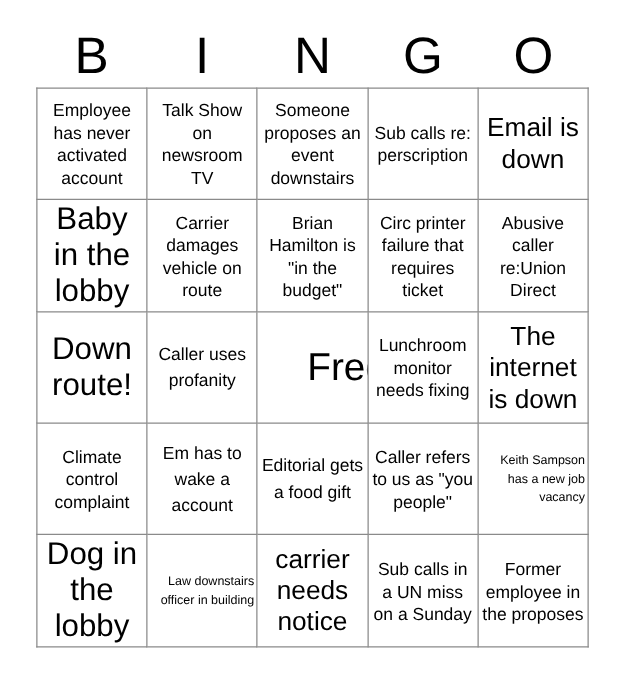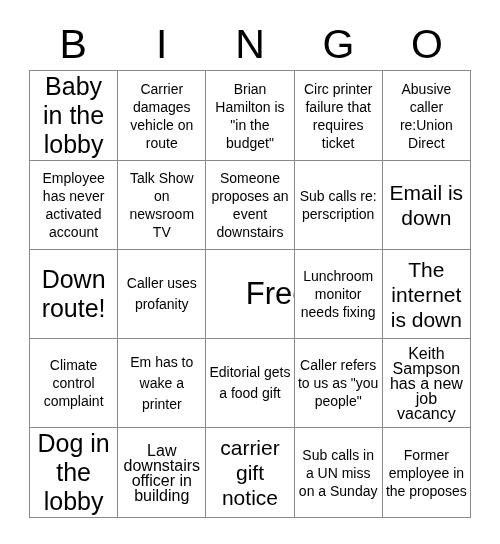--- a/index.html
+++ b/index.html
@@ -68,21 +68,21 @@
   }
   .cell-text {
     display: block;
     width: 100%;
     word-wrap: break-word;
     overflow-wrap: break-word;
     font-family: "Liberation Sans", sans-serif;
   }
 
   
-  .sz-xs   { font-size: 16px; line-height: 15px; }
+  .sz-xs   { font-size: 10px; line-height: 15px; text-align: right; }
   .sz-sm   { font-size: 14px;   line-height: 18px; }
   .sz-md   { font-size: 14px;   line-height: 21px; }
   .sz-lg   { font-size: 21px;   line-height: 25px; }
   .sz-xl   { font-size: 25px;   line-height: 29px; }
   .sz-free { font-size: 31px;   line-height: 34px; margin-left: 32px; }
 </style>
 </head>
 <body>
 
 <div id="bingo-card">
@@ -92,50 +92,50 @@
     <div class="header-letter">I</div>
     <div class="header-letter">N</div>
     <div class="header-letter">G</div>
     <div class="header-letter">O</div>
   </div>
 
   <table id="grid">
     <tbody>
       <tr>
         <td>
+            <span class="cell-text sz-sm">Employee has never activated account</span>
+          </td>
+        <td>
+            <span class="cell-text sz-sm">Talk Show on newsroom TV</span>
+          </td>
+        <td>
+            <span class="cell-text sz-sm">Someone proposes an event downstairs</span>
+          </td>
+        <td>
+            <span class="cell-text sz-sm">Sub calls re: perscription</span>
+          </td>
+        <td>
+            <span class="cell-text sz-lg">Email is down</span>
+          </td>
+      </tr>
+      <tr>
+        <td>
             <span class="cell-text sz-xl">Baby in the lobby</span>
           </td>
         <td>
             <span class="cell-text sz-sm">Carrier damages vehicle on route</span>
           </td>
         <td>
             <span class="cell-text sz-sm">Brian Hamilton is "in the budget"</span>
           </td>
         <td>
             <span class="cell-text sz-sm">Circ printer failure that requires ticket</span>
           </td>
         <td>
             <span class="cell-text sz-sm">Abusive caller re:Union Direct</span>
-          </td>
-      </tr>
-      <tr>
-        <td>
-            <span class="cell-text sz-sm">Employee has never activated account</span>
-          </td>
-        <td>
-            <span class="cell-text sz-sm">Talk Show on newsroom TV</span>
-          </td>
-        <td>
-            <span class="cell-text sz-sm">Someone proposes an event downstairs</span>
-          </td>
-        <td>
-            <span class="cell-text sz-sm">Sub calls re: perscription</span>
-          </td>
-        <td>
-            <span class="cell-text sz-lg">Email is down</span>
           </td>
       </tr>
       <tr>
         <td>
             <span class="cell-text sz-xl">Down route!</span>
           </td>
         <td>
             <span class="cell-text sz-md">Caller uses profanity</span>
           </td>
         <td>
@@ -146,41 +146,41 @@
           </td>
         <td>
             <span class="cell-text sz-lg">The internet is down</span>
           </td>
       </tr>
       <tr>
         <td>
             <span class="cell-text sz-sm">Climate control complaint</span>
           </td>
         <td>
-            <span class="cell-text sz-md">Em has to wake a printer</span>
+            <span class="cell-text sz-md">Em has to wake a account</span>
           </td>
         <td>
             <span class="cell-text sz-md">Editorial gets a food gift</span>
           </td>
         <td>
             <span class="cell-text sz-sm">Caller refers to us as "you people"</span>
           </td>
         <td>
             <span class="cell-text sz-xs">Keith Sampson has a new job vacancy</span>
           </td>
       </tr>
       <tr>
         <td>
             <span class="cell-text sz-xl">Dog in the lobby</span>
           </td>
         <td>
             <span class="cell-text sz-xs">Law downstairs officer in building</span>
           </td>
         <td>
-            <span class="cell-text sz-lg">carrier gift notice</span>
+            <span class="cell-text sz-lg">carrier needs notice</span>
           </td>
         <td>
             <span class="cell-text sz-sm">Sub calls in a UN miss on a Sunday</span>
           </td>
         <td>
             <span class="cell-text sz-sm">Former employee in the proposes</span>
           </td>
       </tr>
     </tbody>
   </table>

